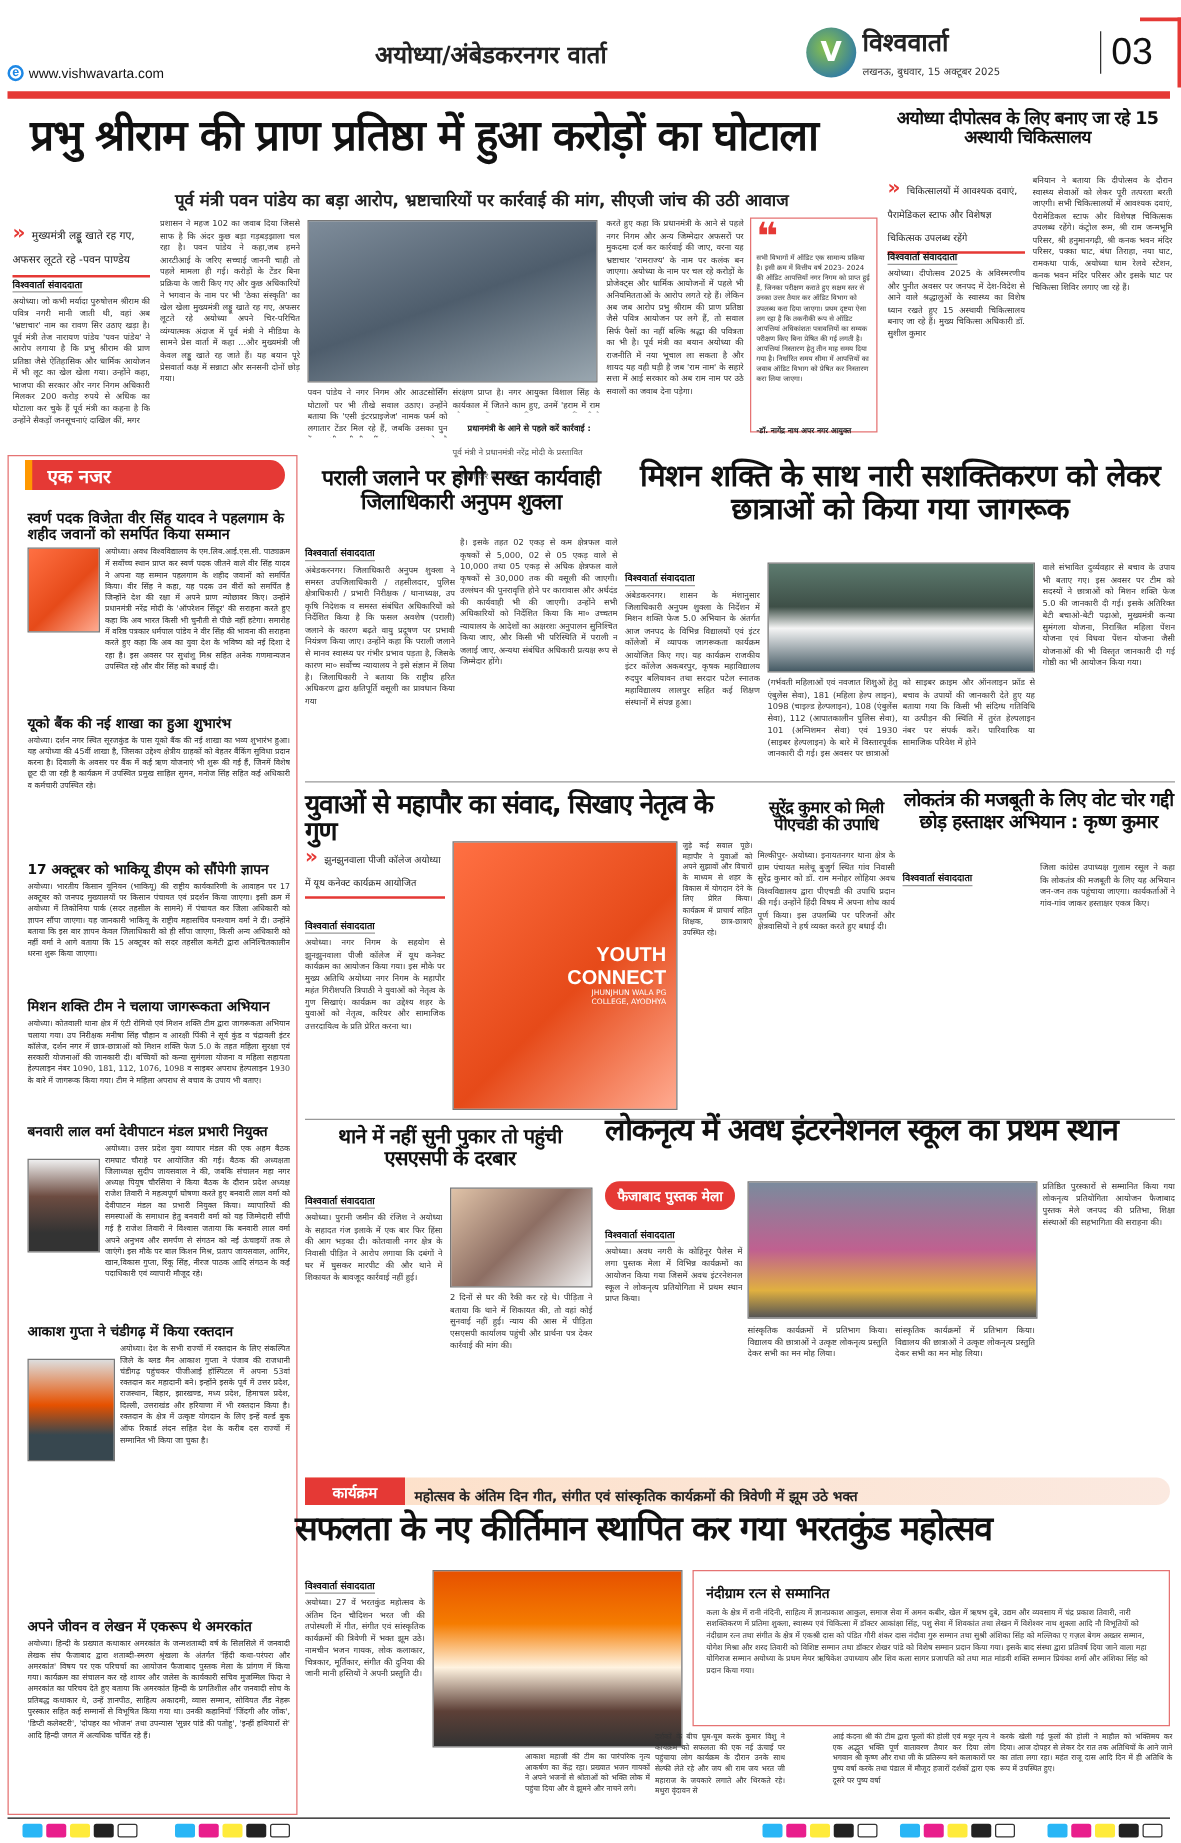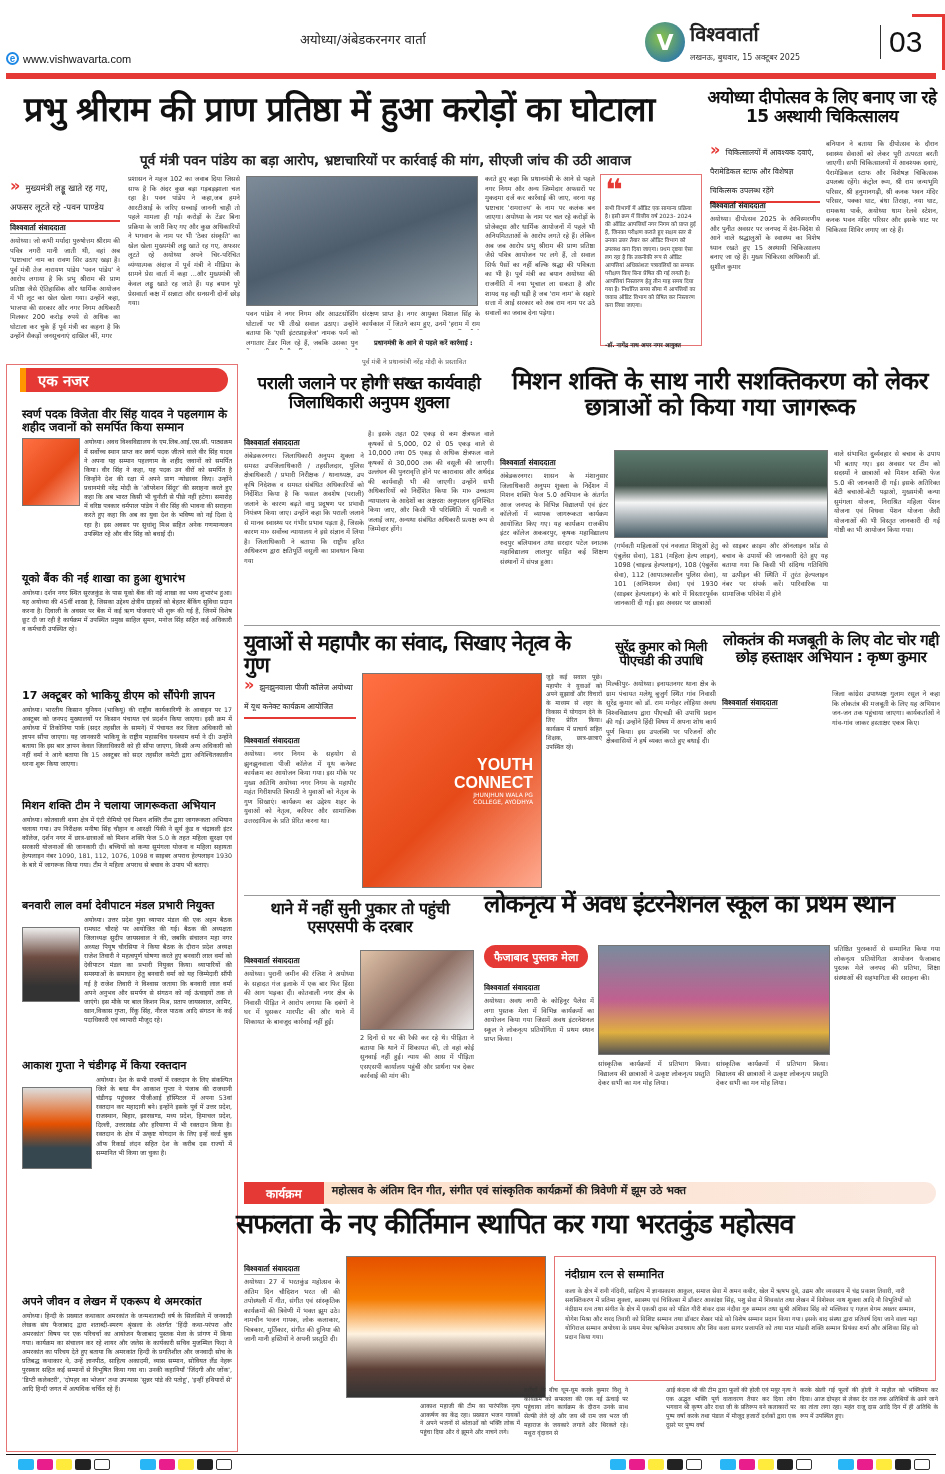--- a/index.html
+++ b/index.html
@@ -1,20 +1,20 @@
 <!DOCTYPE html>
 <html><head>
 <meta charset="utf-8">
 <style>
 *{box-sizing:border-box;margin:0;padding:0}
 body{width:945px;height:1474px;background:#fff;font-family:"DejaVu Sans",sans-serif;color:#222;position:relative;overflow:hidden}
 .abs{position:absolute}
 .hdr-url{left:6px;top:52px;font-size:11px;font-family:"Liberation Sans",sans-serif;color:#111;display:flex;align-items:center;gap:4px}
 .ie{width:13px;height:13px;border-radius:50%;border:2px solid #1e88e5;color:#1e88e5;font-size:10px;font-weight:bold;display:flex;align-items:center;justify-content:center;line-height:1}
-.hdr-section{left:300px;top:30px;font-size:13px;font-weight:normal;color:#222}
+.hdr-section{left:300px;top:30px;font-size:19px;font-weight:bold;color:#222}
 .logo{left:645px;top:22px;width:40px;height:40px;border-radius:50%;background:radial-gradient(circle at 40% 40%,#8bc34a,#1565c0);color:#fff;font-weight:bold;font-size:22px;display:flex;align-items:center;justify-content:center}
 .brand{left:690px;top:20px;font-size:20px;font-weight:bold;color:#222}
 .brand-date{left:690px;top:51px;font-size:8px;color:#333}
 .pageno{left:880px;top:25px;font-size:30px;color:#111;font-family:"Liberation Sans",sans-serif;border-left:1px solid #333;padding-left:8px}
 .pagebox{left:912px;top:14px;width:33px;height:56px;border-top:3px solid #e53935;border-right:3px solid #e53935}
 .redbar{left:6px;top:73px;width:930px;height:6px;background:#e53935}
 .h-xl{font-weight:bold;color:#111;line-height:1.05;letter-spacing:-1px}
 .h-lg{font-weight:bold;color:#111;line-height:1.1;letter-spacing:-.5px;text-align:center}
 .h-md{font-weight:bold;color:#111;line-height:1.15}
 .sub{font-weight:bold;color:#222}
@@ -24,21 +24,21 @@
 .photo{background:linear-gradient(135deg,#c9a27e,#8d6e63 40%,#5d4037 70%,#a1887f);border:1px solid #777}
 .photo.blue{background:linear-gradient(160deg,#7e8c9a,#4e5d6c 50%,#9aa7b0)}
 .photo.orange{background:linear-gradient(135deg,#ff7043,#e64a19 55%,#ffab91)}
 .photo.stage{background:linear-gradient(180deg,#7a8b9d,#c06090 50%,#e0b040 80%,#555)}
 .photo.group{background:linear-gradient(180deg,#e65100,#f57c00 30%,#fff3e0 55%,#5d4037 80%,#333)}
 .bullet{color:#e53935;font-weight:bold}
 .boxed{border:1.5px solid #e57373}
 .ek-nazar{background:#e53935;color:#fff;font-weight:bold;font-size:15px;padding:2px 12px;border-radius:0 12px 12px 0;border-left:6px solid #ff9800}
 .left-col-box{left:6px;top:364px;width:232px;height:1088px;border:1.5px solid #e57373}
 .quote-mark{color:#e53935;font-size:30px;font-weight:bold;line-height:.7}
-.karyakram-bar{left:244px;top:1182px;width:692px;height:22px;background:linear-gradient(90deg,#fde0c8,#fbe9e0);border-radius:0 12px 12px 0;display:flex;align-items:flex-start}
+.karyakram-bar{left:244px;top:1182px;width:692px;height:22px;background:linear-gradient(90deg,#fde0c8,#fbe9e0);border-radius:0 12px 12px 0;display:flex;align-items:flex-end}
 .karyakram-tag{background:#e53935;color:#fff;font-weight:bold;font-size:12px;height:22px;padding:0 22px;display:flex;align-items:center}
 .karyakram-text{font-size:11px;font-weight:bold;color:#222;padding-left:8px}
 .pill{background:#e53935;color:#fff;font-weight:bold;font-size:11px;padding:4px 10px;border-radius:14px;display:inline-block}
 .cmyk{display:flex;gap:3px;align-items:center}
 .cmyk span{width:16px;height:11px;border-radius:2px;display:inline-block}
 .divider-h{height:1px;background:#999}
 </style>
 </head>
 <body>
 
@@ -75,21 +75,21 @@
   <span class="col-text">पूर्व मंत्री ने प्रधानमंत्री नरेंद्र मोदी के प्रस्तावित अयोध्या दौरे का जिक्र</span>
 </div>
 <div class="abs body-t" style="left:485px;top:175px;width:110px;height:175px;overflow:hidden;">करते हुए कहा कि प्रधानमंत्री के आने से पहले नगर निगम और अन्य जिम्मेदार अफसरों पर मुकदमा दर्ज कर कार्रवाई की जाए, वरना यह भ्रष्टाचार 'रामराज्य' के नाम पर कलंक बन जाएगा। अयोध्या के नाम पर चल रहे करोड़ों के प्रोजेक्ट्स और धार्मिक आयोजनों में पहले भी अनियमितताओं के आरोप लगते रहे हैं। लेकिन अब जब आरोप प्रभु श्रीराम की प्राण प्रतिष्ठा जैसे पवित्र आयोजन पर लगे हैं, तो सवाल सिर्फ पैसों का नहीं बल्कि श्रद्धा की पवित्रता का भी है। पूर्व मंत्री का बयान अयोध्या की राजनीति में नया भूचाल ला सकता है और शायद यह वही घड़ी है जब 'राम नाम' के सहारे सत्ता में आई सरकार को अब राम नाम पर उठे सवालों का जवाब देना पड़ेगा।</div>
 
 <div class="abs boxed" style="left:600px;top:174px;width:102px;height:172px;padding:4px;">
   <span class="quote-mark">❝</span>
   <div style="font-size:5.6px;line-height:1.45;color:#333;height:135px;overflow:hidden;">सभी विभागों में ऑडिट एक सामान्य प्रक्रिया है। इसी क्रम में वित्तीय वर्ष 2023- 2024 की ऑडिट आपत्तियाँ नगर निगम को प्राप्त हुई हैं, जिनका परीक्षण कराते हुए सक्षम स्तर से उनका उत्तर तैयार कर ऑडिट विभाग को उपलब्ध करा दिया जाएगा। प्रथम दृष्टया ऐसा लग रहा है कि तकनीकी रूप से ऑडिट आपत्तियां अधिकांशतः पत्रावलियों का सम्यक परीक्षण किए बिना प्रेषित की गई लगती है। आपत्तियां निस्तारण हेतु तीन माह समय दिया गया है। निर्धारित समय सीमा में आपत्तियों का जवाब ऑडिट विभाग को प्रेषित कर निस्तारण करा लिया जाएगा।</div>
   <div style="font-size:6px;font-weight:bold;margin-top:2px;">-डॉ. नागेंद्र नाथ अपर नगर आयुक्त</div>
 </div>
 
-<div class="abs h-lg" style="left:706px;top:88px;width:232px;font-size:17px;">अयोध्या दीपोत्सव के लिए बनाए जा रहे 15 अस्थायी चिकित्सालय</div>
+<div class="abs h-lg" style="left:706px;top:88px;width:232px;font-size:14px;">अयोध्या दीपोत्सव के लिए बनाए जा रहे 15 अस्थायी चिकित्सालय</div>
 <div class="abs" style="left:710px;top:140px;width:110px;">
   <span class="bullet">»</span>
   <span style="font-size:7.5px;">चिकित्सालयों में आवश्यक दवाएं, पैरामेडिकल स्टाफ और विशेषज्ञ चिकित्सक उपलब्ध रहेंगे</span>
   <div style="height:2px;background:#e53935;margin-top:4px;"></div>
 </div>
 <div class="abs" style="left:710px;top:193px;width:110px;">
   <div class="byline">विश्ववार्ता संवाददाता</div>
   <div class="body-t" style="margin-top:3px;height:150px;overflow:hidden;">अयोध्या। दीपोत्सव 2025 के अविस्मरणीय और पुनीत अवसर पर जनपद में देश-विदेश से आने वाले श्रद्धालुओं के स्वास्थ्य का विशेष ध्यान रखते हुए 15 अस्थायी चिकित्सालय बनाए जा रहे हैं। मुख्य चिकित्सा अधिकारी डॉ. सुशील कुमार</div>
 </div>
 <div class="abs body-t" style="left:826px;top:140px;width:112px;height:210px;overflow:hidden;">बनियान ने बताया कि दीपोत्सव के दौरान स्वास्थ्य सेवाओं को लेकर पूरी तत्परता बरती जाएगी। सभी चिकित्सालयों में आवश्यक दवाएं, पैरामेडिकल स्टाफ और विशेषज्ञ चिकित्सक उपलब्ध रहेंगे। कंट्रोल रूम, श्री राम जन्मभूमि परिसर, श्री हनुमानगढ़ी, श्री कनक भवन मंदिर परिसर, पक्का घाट, बंधा तिराहा, नया घाट, रामकथा पार्क, अयोध्या धाम रेलवे स्टेशन, कनक भवन मंदिर परिसर और इसके घाट पर चिकित्सा शिविर लगाए जा रहे हैं।</div>

